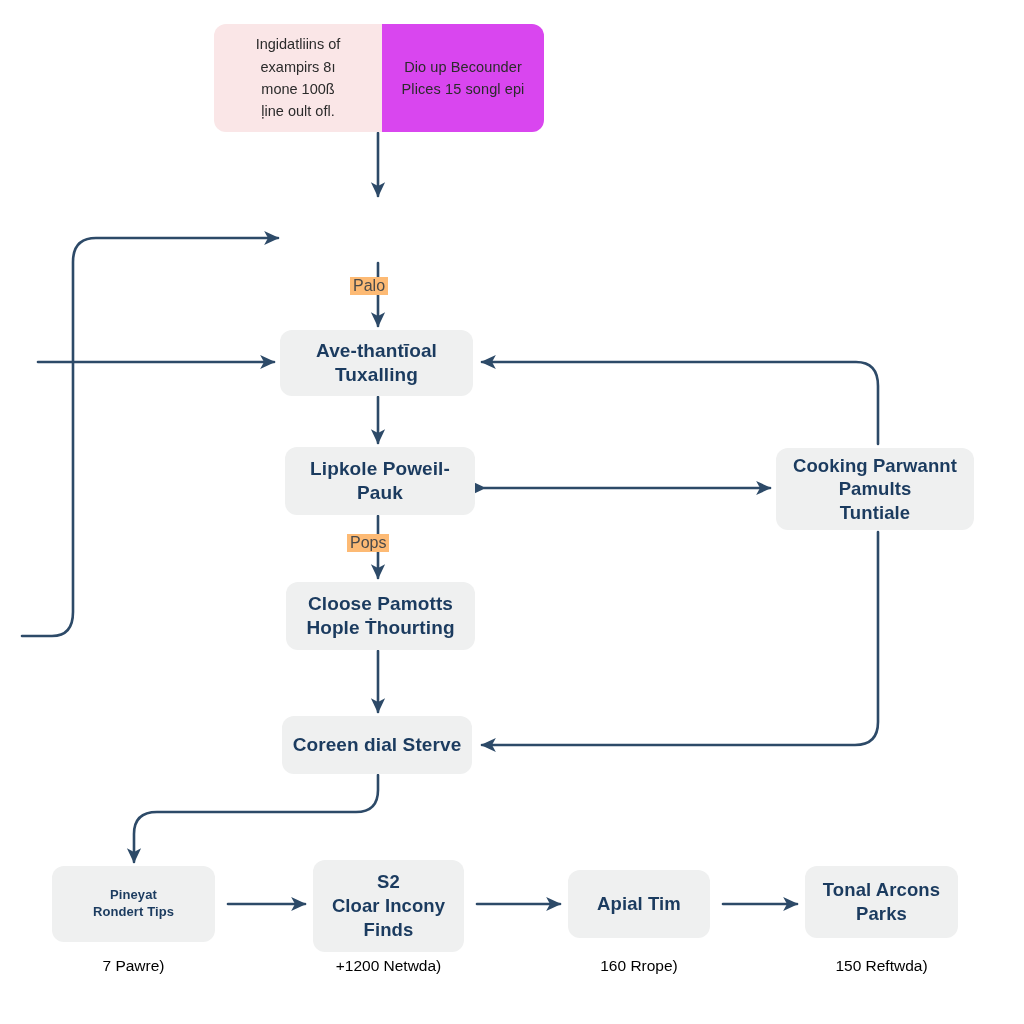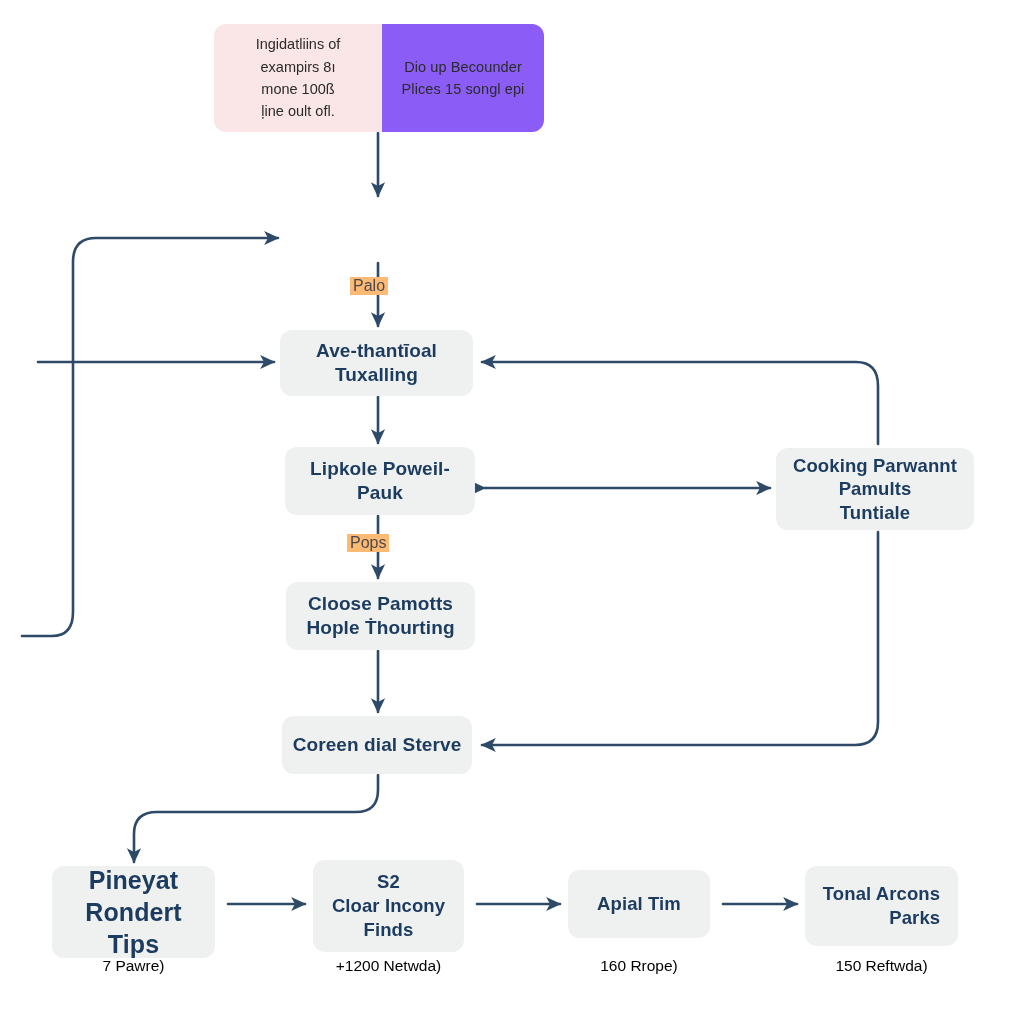--- a/index.html
+++ b/index.html
@@ -72,37 +72,37 @@
     color: #2b2b2b;
     padding: 4px 10px;
     white-space: pre-line;
   }
   #banner .half.left {
     width: 168px;
     background: #fae6e7;
   }
   #banner .half.right {
     width: 162px;
-    background: #8b5cf6;
+    background: #d946ef;
     letter-spacing: 0.1px;
   }
 
   
   #n-alduntas   { left: 284px; top: 200px; width: 188px; height: 62px;  font-size: 19px; }
   #n-avethant   { left: 280px; top: 330px; width: 193px; height: 66px;  font-size: 19px; }
   #n-lipkole    { left: 285px; top: 447px; width: 190px; height: 68px;  font-size: 19px; }
   #n-cloose     { left: 286px; top: 582px; width: 189px; height: 68px;  font-size: 19px; }
   #n-coreen     { left: 282px; top: 716px; width: 190px; height: 58px;  font-size: 19px; }
   #n-cooking    { left: 776px; top: 448px; width: 198px; height: 82px;  font-size: 18.5px; }
 
   
-  #n-b1 { left: 52px;  top: 866px; width: 163px; height: 92px; font-size: 25px; }
+  #n-b1 { left: 52px;  top: 866px; width: 163px; height: 76px; font-size: 13px; }
   #n-b2 { left: 313px; top: 860px; width: 151px; height: 92px; font-size: 18.5px; }
   #n-b3 { left: 568px; top: 870px; width: 142px; height: 68px; font-size: 18.5px; }
-  #n-b4 { left: 805px; top: 866px; width: 153px; height: 80px; font-size: 18.5px; text-align: right; }
+  #n-b4 { left: 805px; top: 866px; width: 153px; height: 72px; font-size: 18.5px; }
 
   .caption {
     position: absolute;
     text-align: center;
     font-size: 15.5px;
     color: #000000;
     z-index: 3;
     white-space: nowrap;
   }
   #c-b1 { left: 52px;  top: 957px; width: 163px; }

